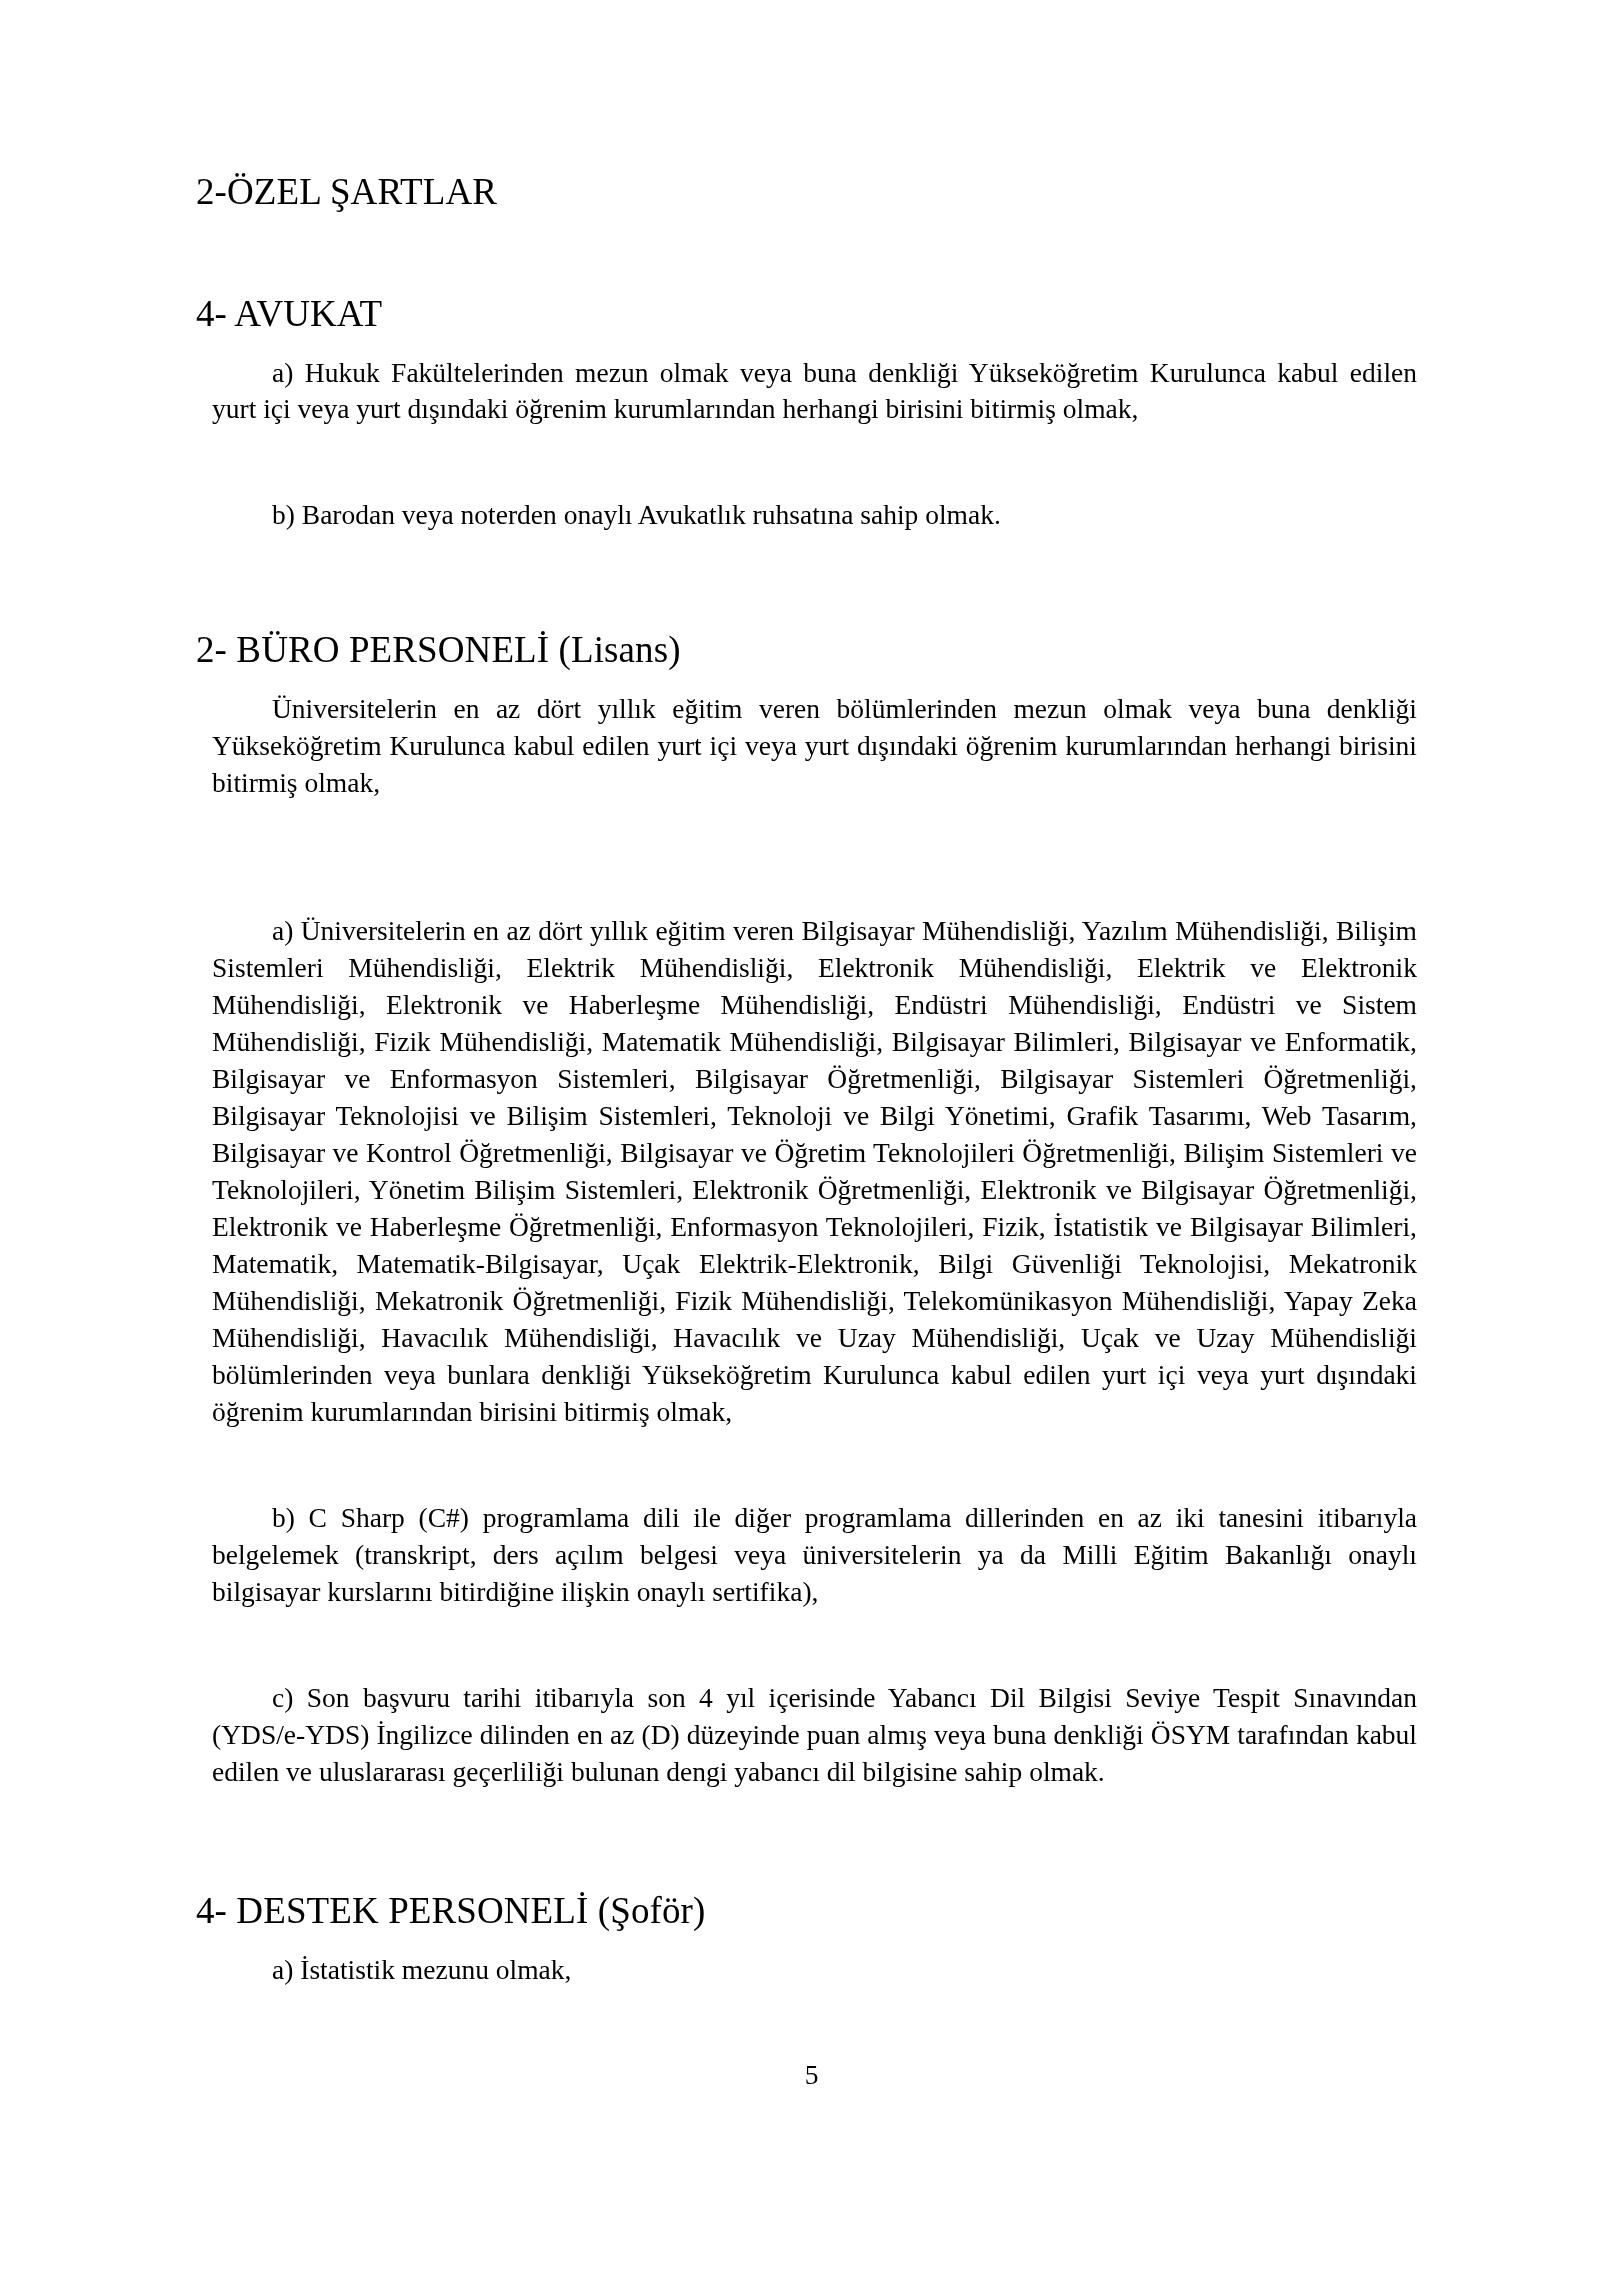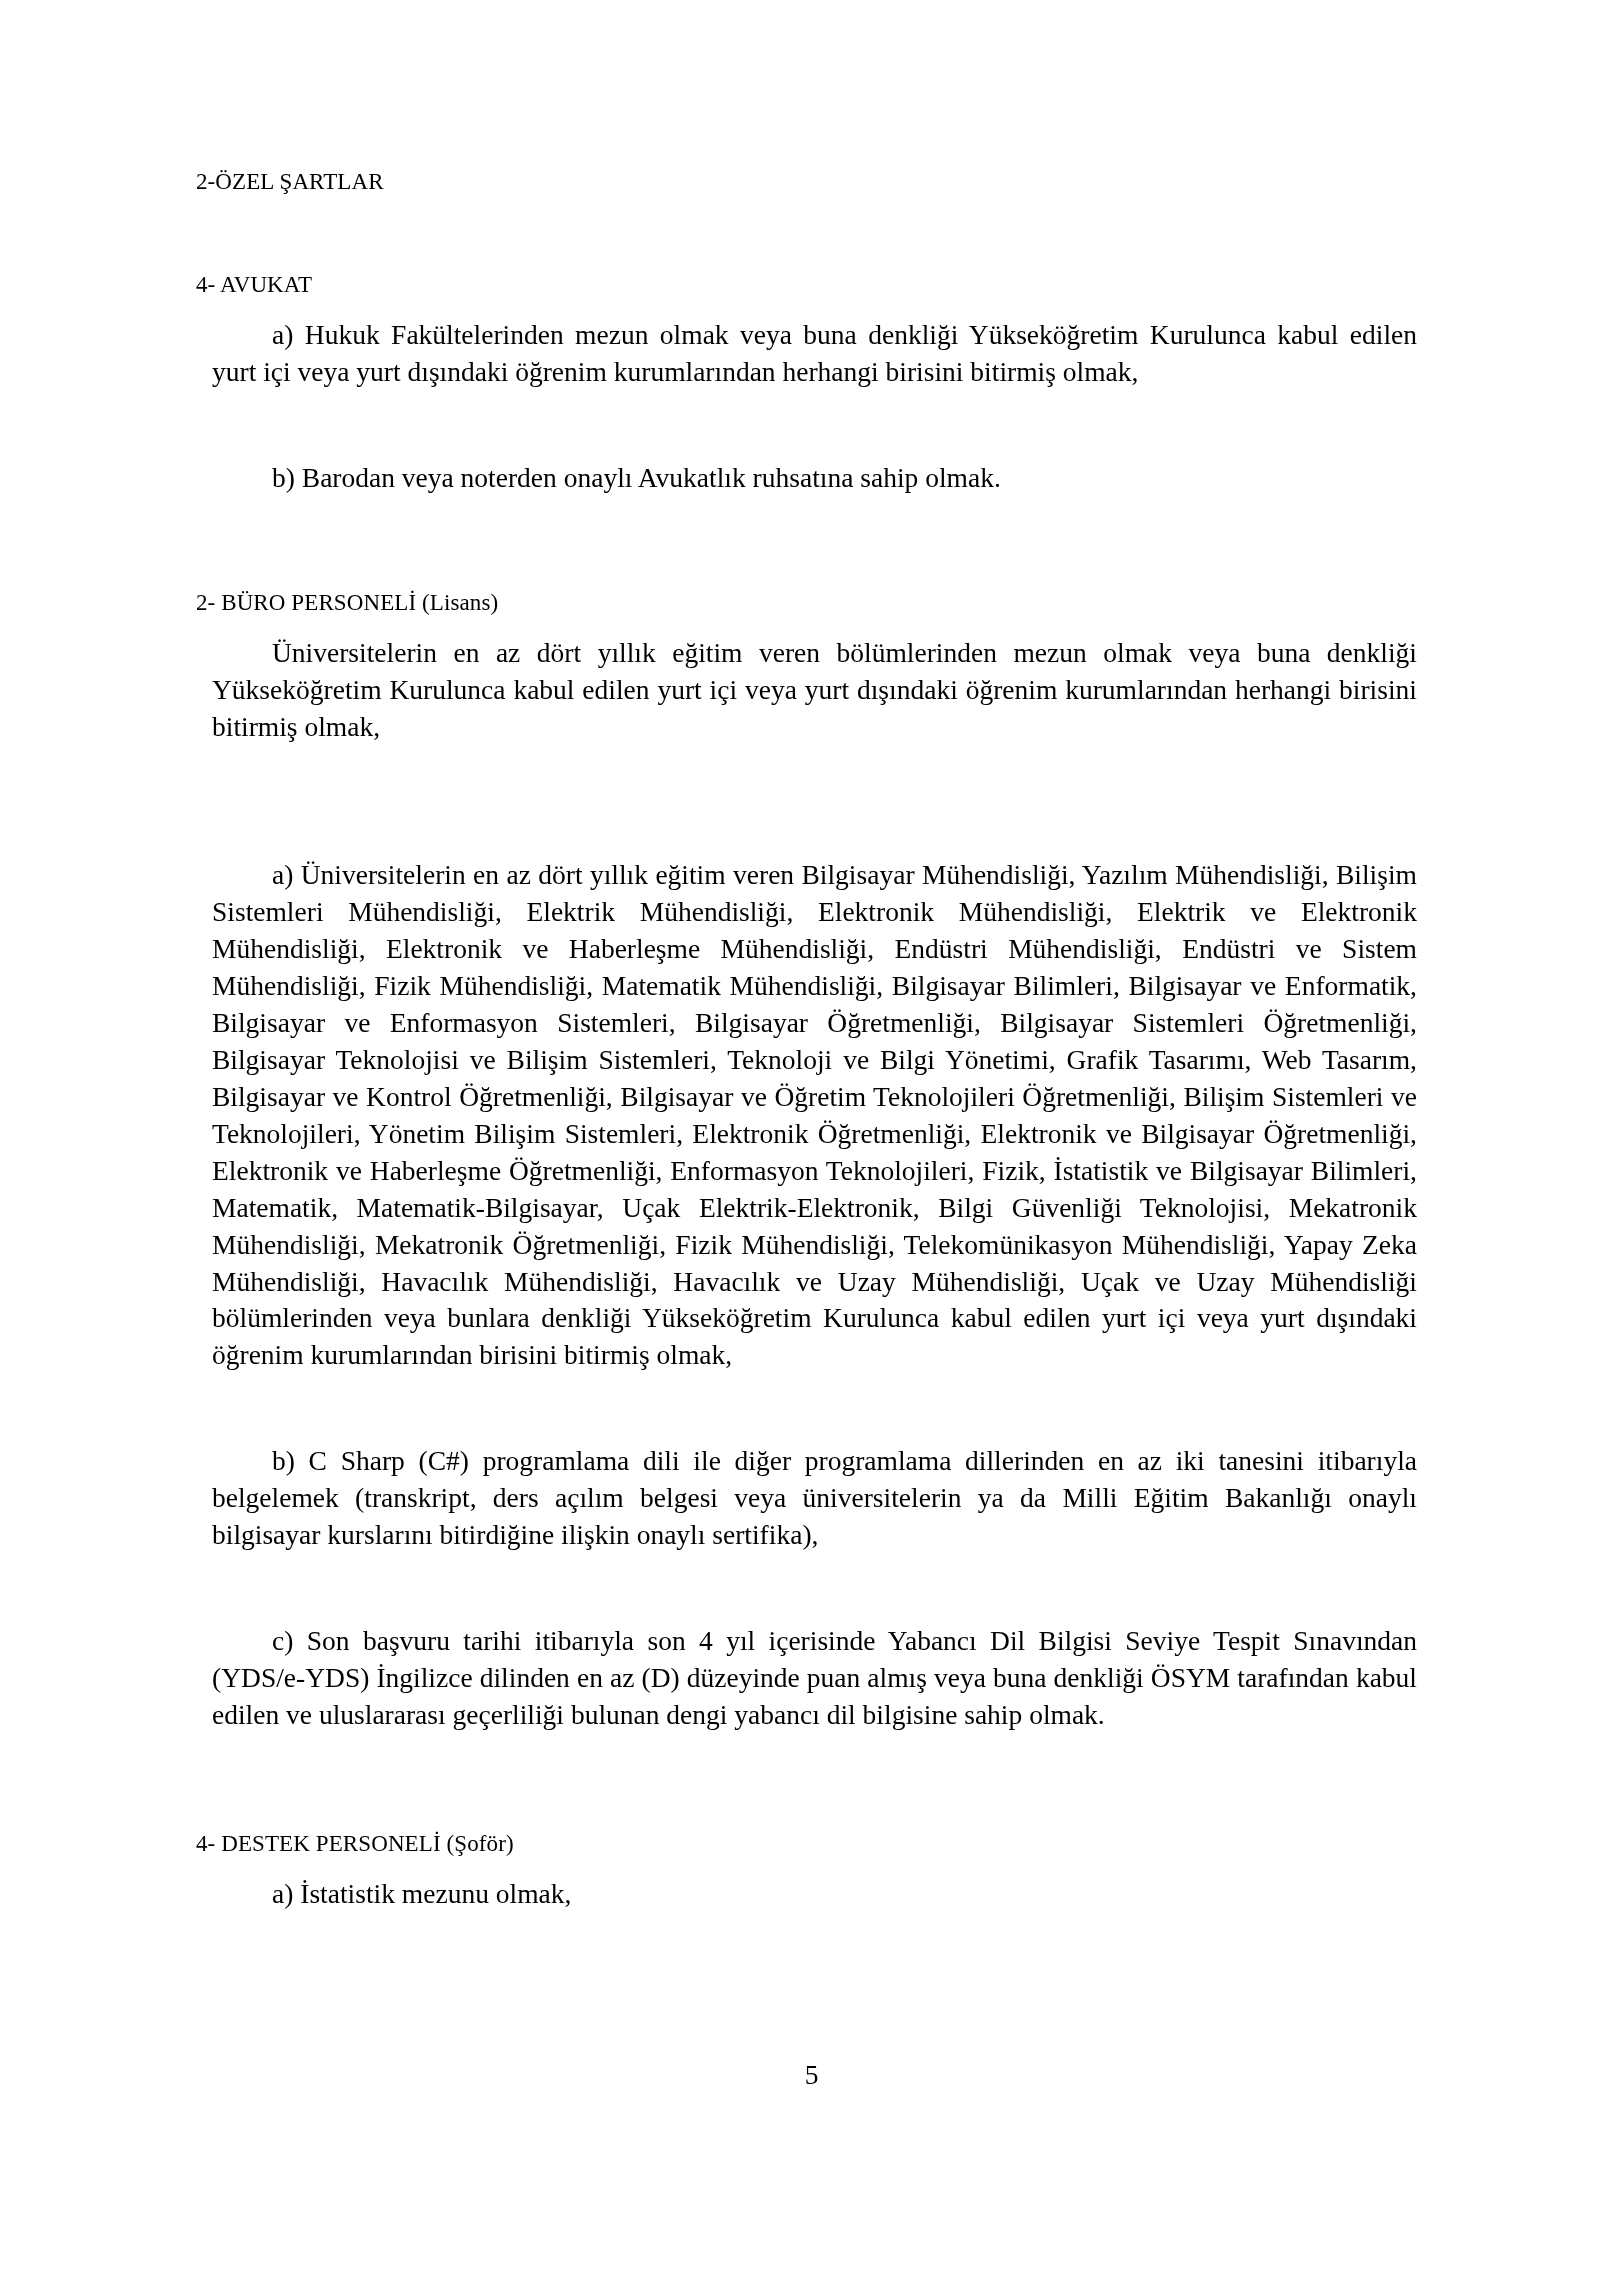--- a/index.html
+++ b/index.html
@@ -22,21 +22,21 @@
     padding: 167px 190px 0 196px;
     overflow: hidden;
   }
   .doc-body {
     width: 1237px;
     font-size: 27.5px;
     line-height: 1.345;
   }
   h1.section-title,
   h2.section-heading {
-    font-size: 23px;
+    font-size: 37px;
     font-weight: normal;
     line-height: 1.345;
     margin: 0;
     text-align: left;
     letter-spacing: 0.1px;
   }
   .para {
     margin: 16px;
     text-align: justify;
     text-justify: inter-word;

